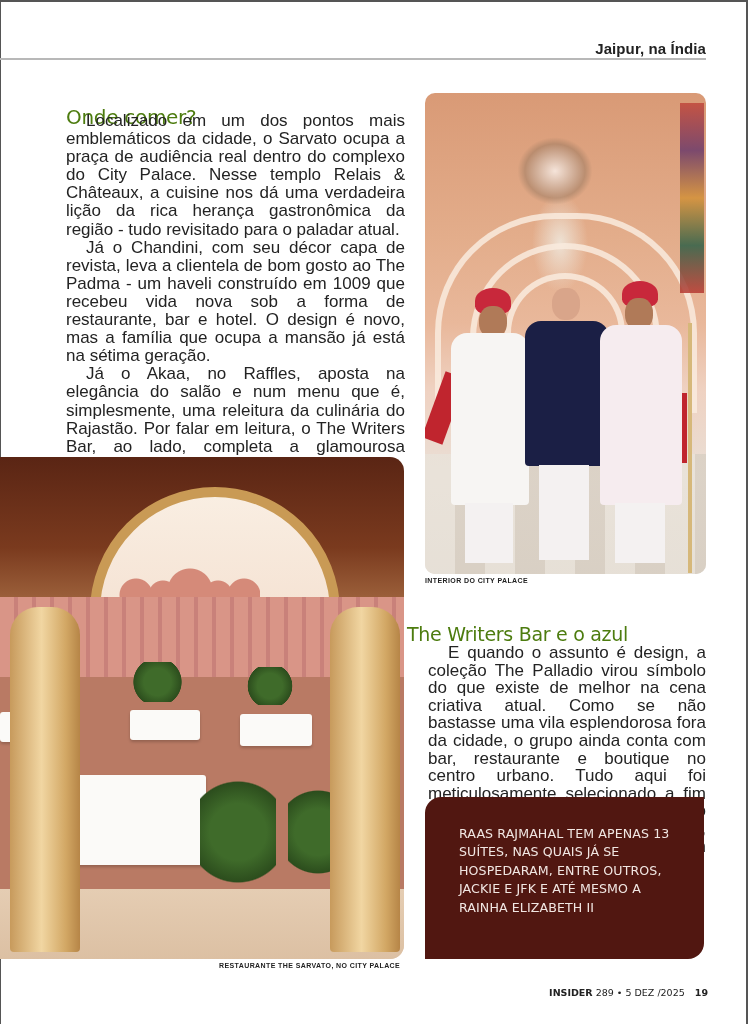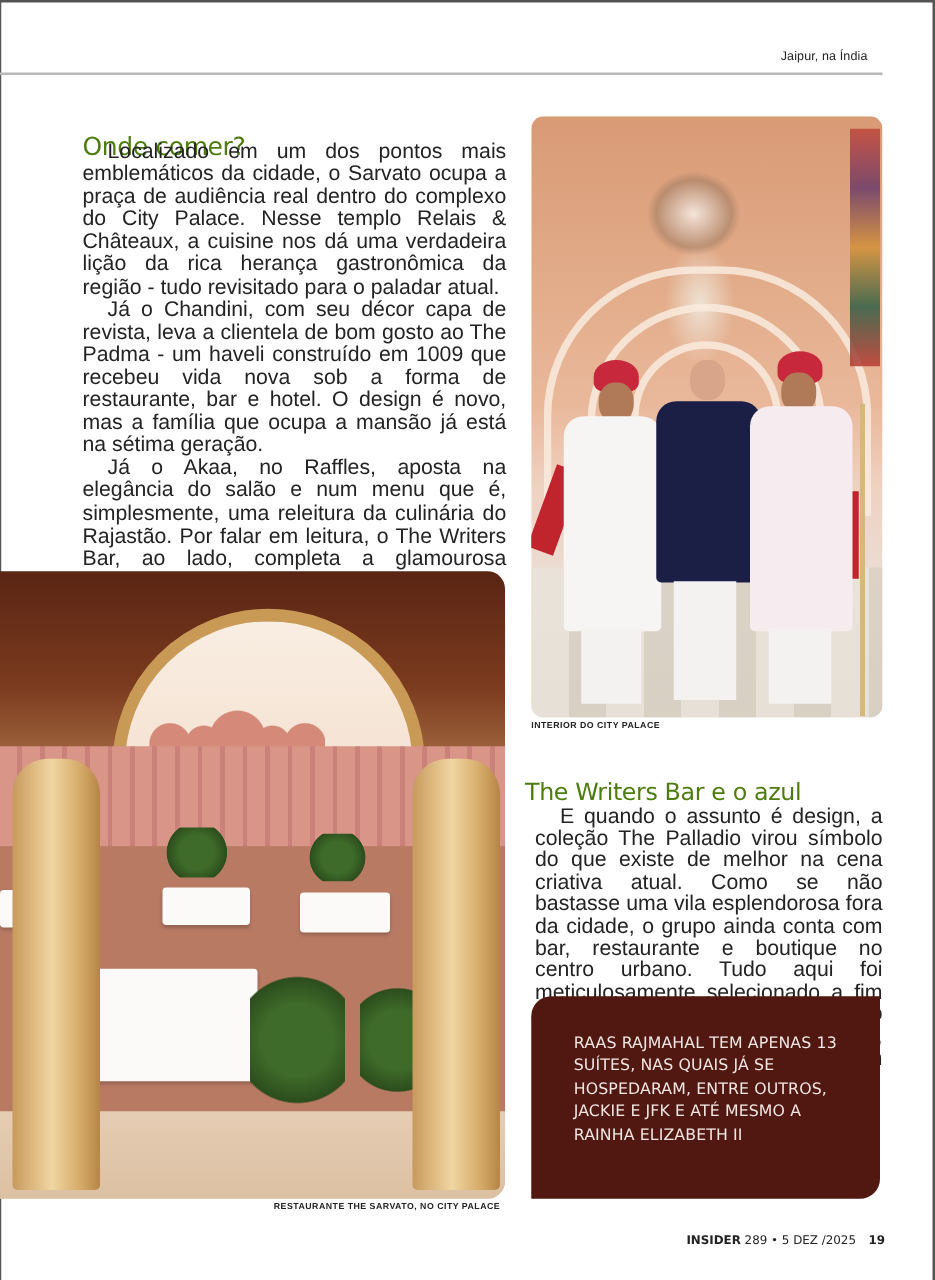--- a/index.html
+++ b/index.html
@@ -5,33 +5,33 @@
     * { box-sizing: border-box; margin: 0; padding: 0; }
     html, body { width: 748px; height: 1024px; background: #ffffff; overflow: hidden; }
     body { position: relative; font-family: "Liberation Sans", sans-serif; color: #222; }
 
     .page-frame {
       position: absolute; left: 0; top: 0; width: 748px; height: 1024px;
       border-top: 2px solid #555; border-left: 1px solid #555; border-right: 2px solid #555;
     }
 
     .running-head {
-      position: absolute; right: 54px; top: 40px;
-      font-size: 10px; font-weight: normal; color: #222; letter-spacing: 0.1px;
+      position: absolute; right: 42px; top: 40px;
+      font-size: 15px; font-weight: bold; color: #222; letter-spacing: 0.1px;
     }
     .head-rule {
       position: absolute; left: 0; top: 58px; width: 706px; height: 2px; background: #b8b8b8;
     }
 
     .heading {
       position: absolute; color: #4d7c0f; font-weight: normal;
       font-family: "DejaVu Sans", sans-serif; letter-spacing: -0.3px; margin-top: 17px;
     }
     .h-onde { left: 66px; top: 88px; font-size: 20px; }
-    .h-writers { left: 420px; top: 606px; font-size: 19px; }
+    .h-writers { left: 407px; top: 606px; font-size: 19px; }
 
     .body-text {
       position: absolute; font-family: Liberation Sans, sans-serif;
       font-size: 17px; line-height: 18.1px; color: #232323; text-align: justify;
     }
     .body-text p { text-indent: 20px; }
     .col-left { left: 66px; top: 112px; width: 339px; }
     .col-right { left: 428px; top: 644px; width: 278px; line-height: 17.6px; }
 
     .photo {

